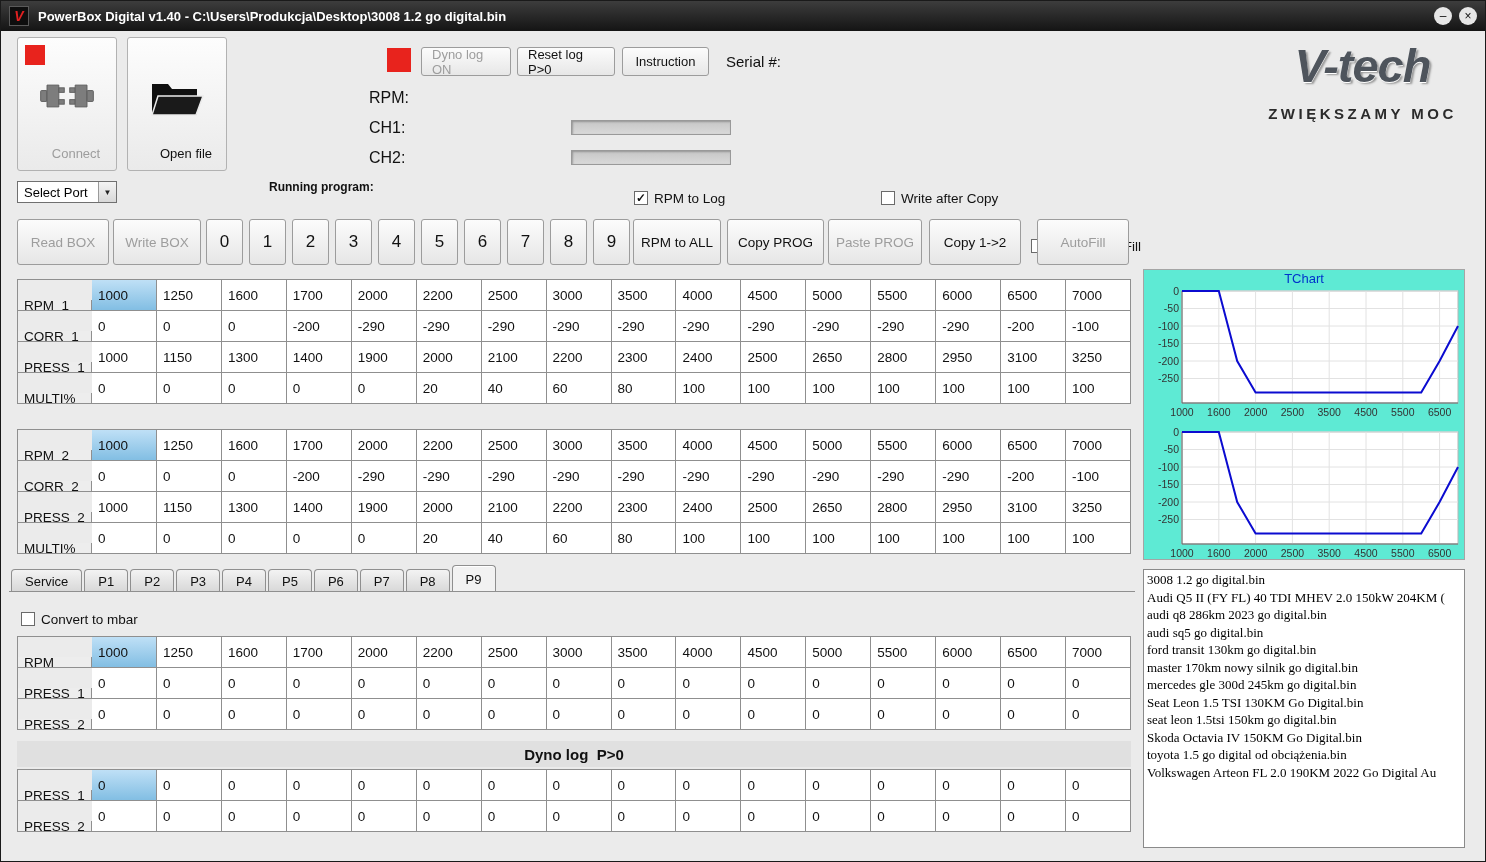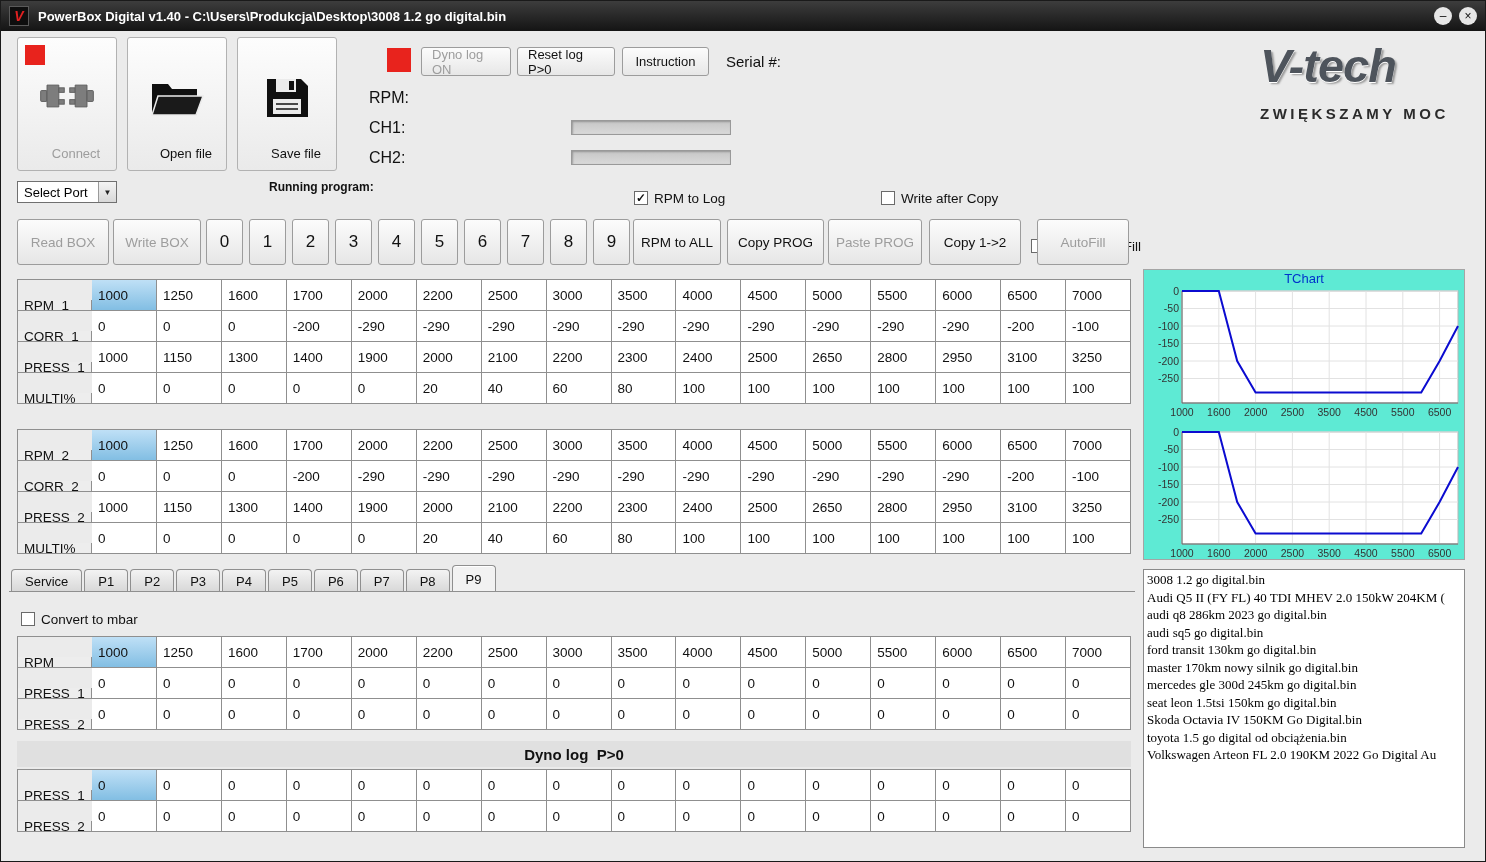--- a/index.html
+++ b/index.html
@@ -72,21 +72,21 @@
 
   
   .chartbox { position:absolute; left:1142px; top:268px; width:322px; height:291px; background:#5eead4;
     border:1px solid #a5a5a5; }
   .chart-title { height:16px; line-height:17px; text-align:center; font-size:13px; color:#0033cc; }
   .filelist { position:absolute; left:1142px; top:568px; width:322px; height:279px; background:#fff;
     border:1px solid #8a8a8a; overflow:hidden; padding-top:1px;font-family:Liberation Serif, serif; }
   .fitem { font-size:13px; line-height:17.5px; padding:0 3px; white-space:nowrap; color:#000; }
 
   
-  .logo { position:absolute; right:20px; top:32px; width:205px; text-align:left; }
+  .logo { position:absolute; right:20px; top:32px; width:205px; text-align:center; }
   .vtech { font-size:47px; font-weight:bold; font-style:italic; letter-spacing:-1px; color:#4e545c;
     text-shadow:0 1px 0 #fff, 2px 2px 2px #9a9a9a; line-height:1.4; }
   .tagline { margin-top:6px; font-size:15px; font-weight:bold; letter-spacing:3.5px; color:#2b2b2b; white-space:nowrap; }
 </style>
 </head>
 <body>
 
 <div id="app">
 
   <div class="titlebar">
@@ -117,31 +117,20 @@
 
   <div class="bigbtn" style="left:126px;top:36px;">
     <svg width="56" height="44" viewBox="0 0 56 44">
       <path d="M3 8 h16 l4 5 h25 v7 H3 z" fill="#101010"></path>
       <path d="M3 13 h45 v26 H3 z" fill="#101010"></path>
       <path d="M9 20 h45 l-7 19 H3 z" fill="#1a1a1a" stroke="#ebebeb" stroke-width="1.5"></path>
     </svg>
     <div class="biglabel">Open file</div>
   </div>
 
-  <div class="bigbtn" style="left:236px;top:36px;">
-    <svg width="48" height="44" viewBox="0 0 48 44">
-      <path d="M4 3 h34 l7 7 v31 H4 z" fill="#101010"></path>
-      <rect x="13" y="3" width="20" height="13" fill="#ebebeb"></rect>
-      <rect x="26" y="5" width="5" height="9" fill="#101010"></rect>
-      <rect x="10" y="23" width="28" height="15" fill="#ebebeb"></rect>
-      <line x1="13" y1="28" x2="35" y2="28" stroke="#101010" stroke-width="1.5"></line>
-      <line x1="13" y1="33" x2="35" y2="33" stroke="#101010" stroke-width="1.5"></line>
-    </svg>
-    <div class="biglabel">Save file</div>
-  </div>
 
   <div class="ind" style="left:386px;top:47px;width:24px;height:24px;"></div>
   <div class="toolbtn dim" style="left:420px;top:46px;width:90px;">Dyno log ON</div>
   <div class="toolbtn" style="left:516px;top:46px;width:98px;">Reset log P&gt;0</div>
   <div class="toolbtn" style="left:621px;top:46px;width:87px;">Instruction</div>
   <div class="lbl" style="left:725px;top:52px;font-size:15px;">Serial #:</div>
 
   <div class="lbl" style="left:368px;top:88px;font-size:16px;">RPM:</div>
   <div class="lbl" style="left:368px;top:118px;font-size:16px;">CH1:</div>
   <div class="lbl" style="left:368px;top:148px;font-size:16px;">CH2:</div>
@@ -542,19 +531,20 @@
         <polyline fill="none" stroke="#0b0bd0" stroke-width="2" points="38.0,5.0 56.4,5.0 74.8,5.0 93.2,75.0 111.6,106.5 130.0,106.5 148.4,106.5 166.8,106.5 185.2,106.5 203.6,106.5 222.0,106.5 240.4,106.5 258.8,106.5 277.2,106.5 295.6,75.0 314.0,40.0"></polyline>
       </svg></div>
   <div class="filelist" id="filelist">
       <div class="fitem">3008 1.2 go digital.bin</div>
       <div class="fitem">Audi Q5 II (FY FL) 40 TDI MHEV 2.0 150kW 204KM (</div>
       <div class="fitem">audi q8 286km 2023 go digital.bin</div>
       <div class="fitem">audi sq5 go digital.bin</div>
       <div class="fitem">ford transit 130km go digital.bin</div>
       <div class="fitem">master 170km nowy silnik go digital.bin</div>
       <div class="fitem">mercedes gle 300d 245km go digital.bin</div>
+      <div class="fitem">Seat Leon 1.5 TSI 130KM Go Digital.bin</div>
       <div class="fitem">seat leon 1.5tsi 150km go digital.bin</div>
       <div class="fitem">Skoda Octavia IV 150KM Go Digital.bin</div>
       <div class="fitem">toyota 1.5 go digital od obciążenia.bin</div>
       <div class="fitem">Volkswagen Arteon FL 2.0 190KM 2022 Go Digital Au</div>
     </div>
 
 </div>
 
 </body></html>

